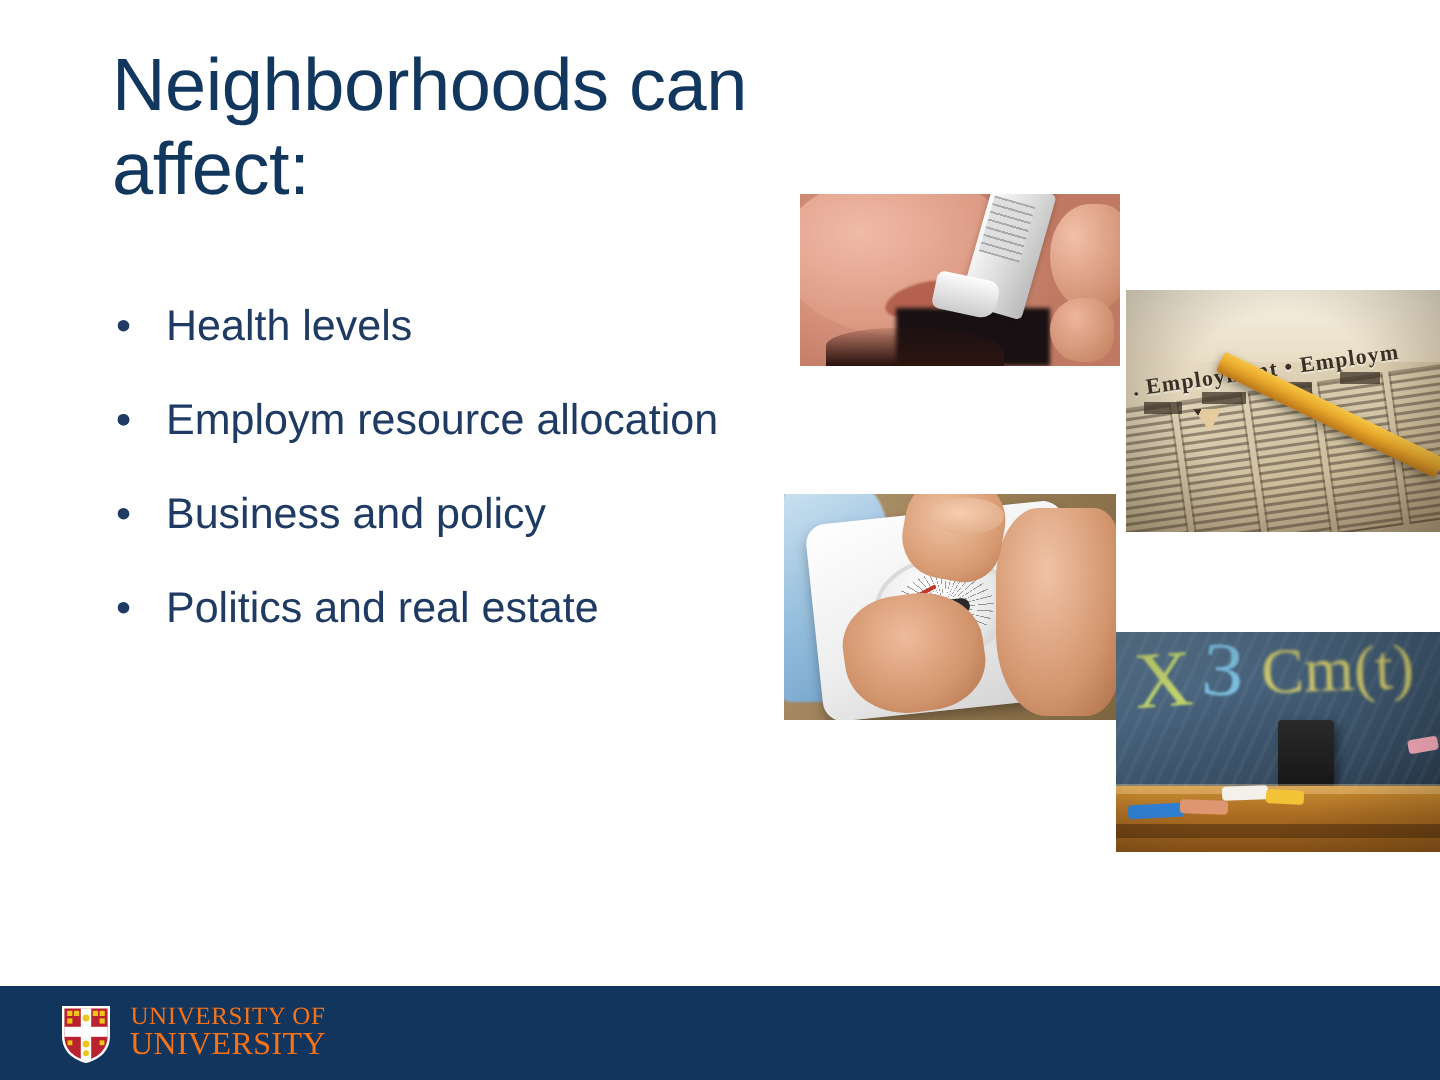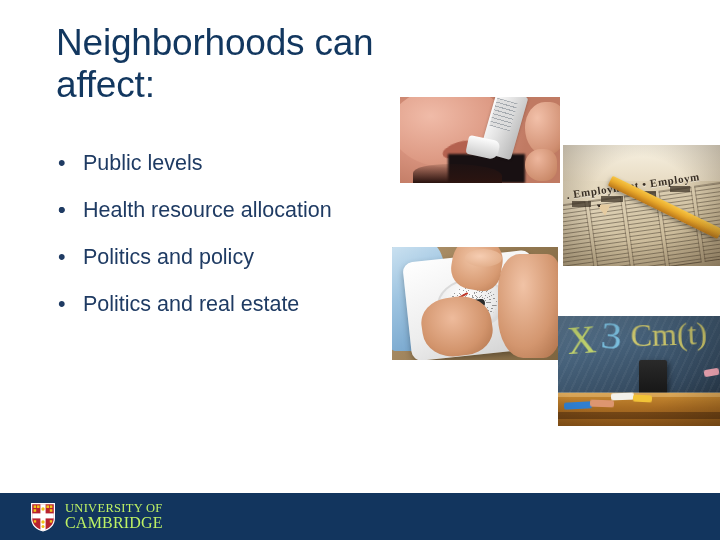--- a/index.html
+++ b/index.html
@@ -343,51 +343,52 @@
   .brand {
     position: absolute;
     left: 30px;
     top: 9px;
     display: flex;
     align-items: center;
     gap: 9px;
   }
   .crest { width: 26px; height: 30px; display: block; }
   .brand-text {
-    color: #bef264;
+    color: #f97316;
     font-family: "Liberation Serif", serif;
     font-size: 13.5px;
     line-height: 1.02;
     letter-spacing: .3px;
+    text-align: center;
   }
   .brand-line1 { display: block; font-size: 12.5px; }
   .brand-line2 { display: block; font-size: 16px; letter-spacing: .2px; }
 </style>
 </head>
 <body>
 
 <div class="slide">
 
   <div class="slide-title">Neighborhoods can affect:</div>
 
   <ul class="bullet-list">
     <li class="bullet-item">
       <span class="bullet-dot">•</span>
-      <span>Public levels</span>
+      <span>Health levels</span>
     </li>
     <li class="bullet-item">
       <span class="bullet-dot">•</span>
     </li>
     <li class="bullet-item">
       <span class="bullet-dot">•</span>
-      <span>Health resource allocation</span>
+      <span>Employm resource allocation</span>
     </li>
     <li class="bullet-item">
       <span class="bullet-dot">•</span>
-      <span>Politics and policy</span>
+      <span>Business and policy</span>
     </li>
     <li class="bullet-item">
       <span class="bullet-dot">•</span>
       <span>Politics and real estate</span>
     </li>
   </ul>
 
   <div class="photo" id="photo-inhaler" title="Close-up of a person using an asthma inhaler">
     <div class="ph-inner">
       <div class="sky"></div>
@@ -476,18 +477,18 @@
         <rect x="3.6" y="7.2" width="2.6" height="2.6" fill="#f0c419"></rect>
         <rect x="19.8" y="7.2" width="2.6" height="2.6" fill="#f0c419"></rect>
         <rect x="3.8" y="18.2" width="2.4" height="2.4" fill="#f0c419"></rect>
         <rect x="19.8" y="18.2" width="2.4" height="2.4" fill="#f0c419"></rect>
         <circle cx="13" cy="7.0" r="1.7" fill="#f0c419"></circle>
         <circle cx="13" cy="20.0" r="1.7" fill="#f0c419"></circle>
         <circle cx="13" cy="24.6" r="1.5" fill="#f0c419"></circle>
       </svg>
       <span class="brand-text">
         <span class="brand-line1">UNIVERSITY OF</span>
-        <span class="brand-line2">CAMBRIDGE</span>
+        <span class="brand-line2">UNIVERSITY</span>
       </span>
     </div>
   </div>
 
 </div>
 
 </body></html>

